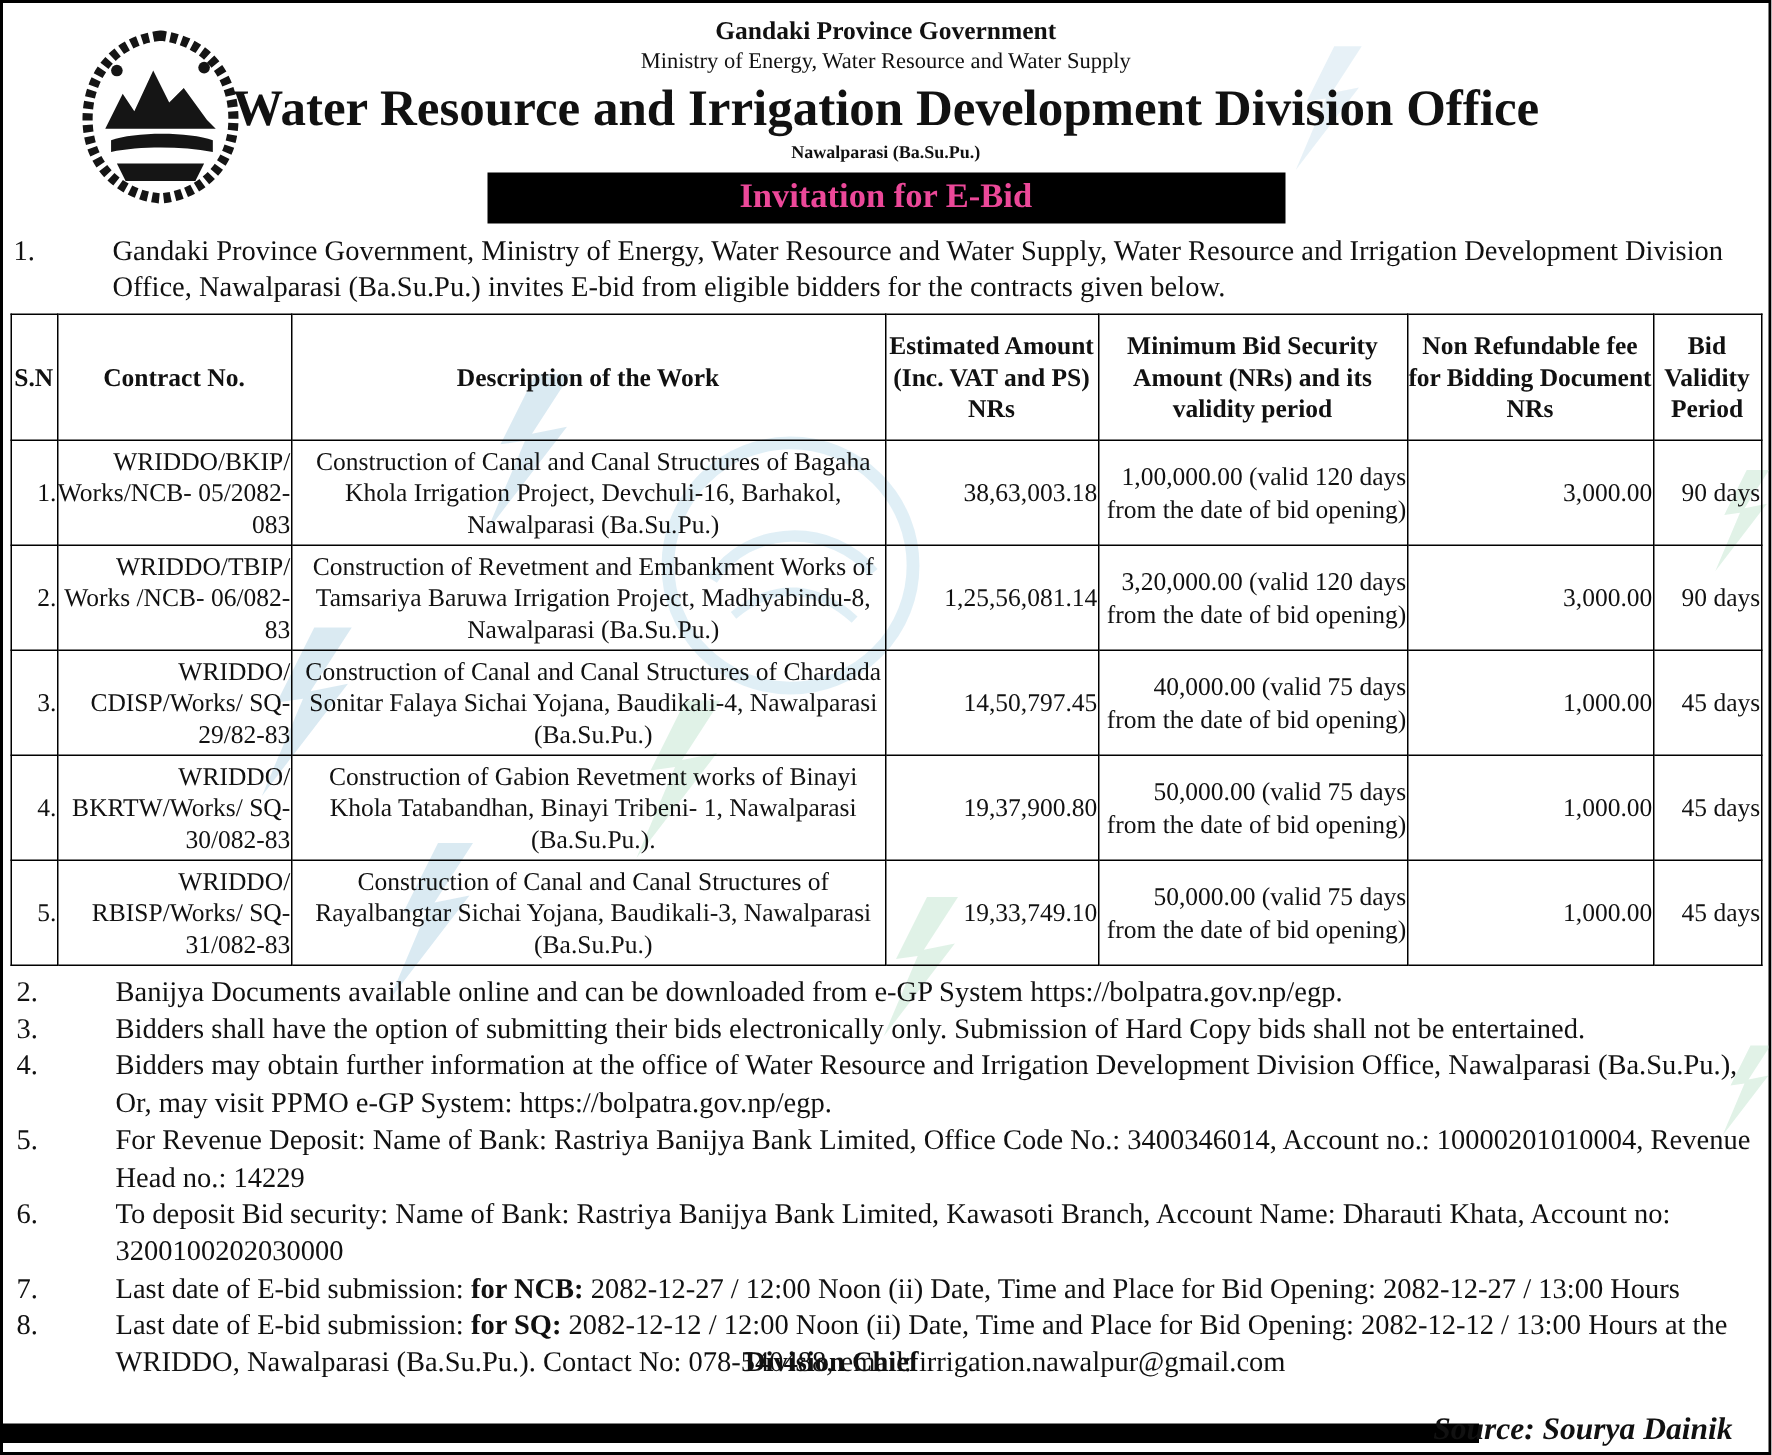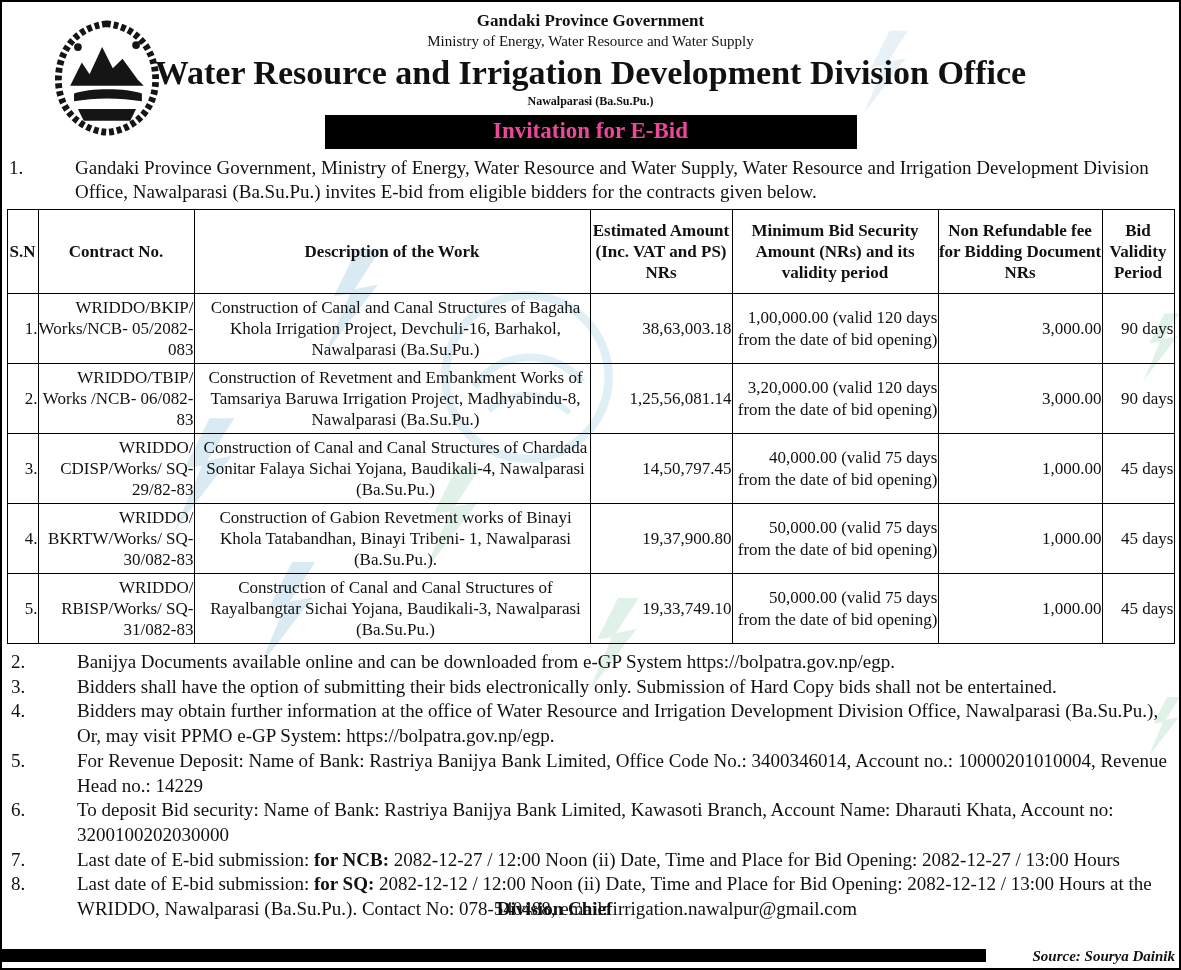--- a/index.html
+++ b/index.html
@@ -61,22 +61,22 @@
   .sig {
     text-align:center; font-weight:bold; font-size:19px;
     padding-right:72px; margin-top:-24px;
   }
 
   .bottom-bar {
     position:absolute; left:0; bottom:6px;
     width:984px; height:13px; background:#000;
   }
   .source {
-    position:absolute; right:4px; bottom:3px;
-    font-size:15px; font-style:italic; font-weight:600;
+    position:absolute; right:24px; bottom:3px;
+    font-size:21px; font-style:italic; font-weight:600;
   }
 </style>
 </head>
 <body>
 
 <div class="page">
 
   <div class="watermarks">
     <svg class="wm" style="left:320px; top:240px; width:70px; height:120px;" viewBox="0 0 60 90">
         <polygon points="30,0 10,40 24,38 2,90 48,30 28,34 50,0" fill="#bcd9e9"></polygon>

